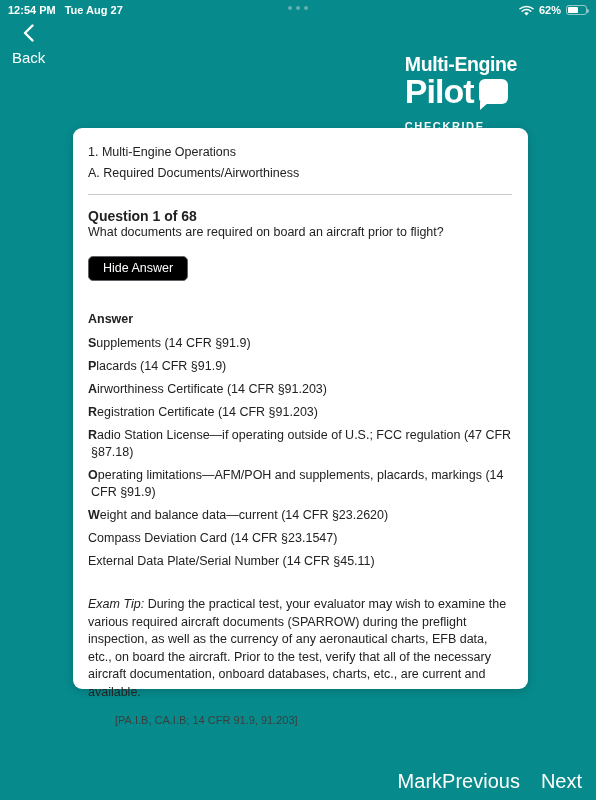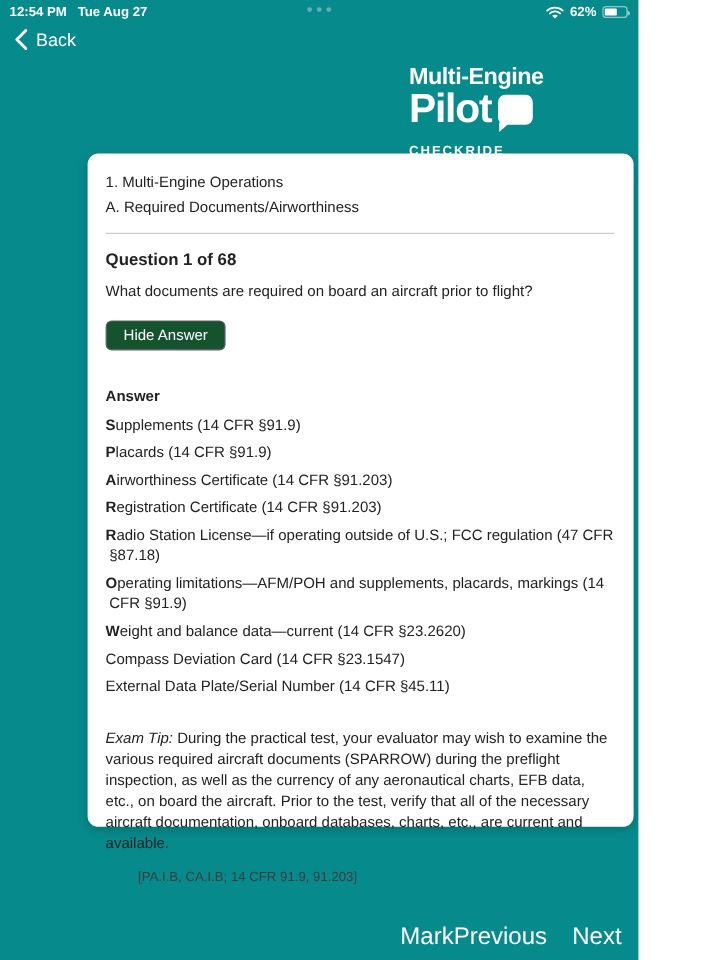--- a/index.html
+++ b/index.html
@@ -3,21 +3,21 @@
 <meta charset="utf-8">
 <style>
   * { margin: 0; padding: 0; box-sizing: border-box; }
   html, body { width: 600px; height: 800px; }
   body {
     font-family: "Liberation Sans", "DejaVu Sans", sans-serif;
     -webkit-font-smoothing: antialiased;
   }
   .screen {
     position: relative;
-    width: 532px;
+    width: 596px;
     height: 800px;
     background: #078a8c;
     overflow: hidden;
   }
 
   
   .status-bar {
     position: absolute;
     top: 0; left: 0; right: 0;
     height: 20px;
@@ -60,20 +60,21 @@
     border-radius: 0 2px 2px 0;
   }
 
   
   .back-btn {
     position: absolute;
     top: 24px; left: 12px;
     display: flex; align-items: center; gap: 7px;
     color: #ffffff; font-size: 15px;
     cursor: pointer;
+    flex-direction: column;
   }
 
   
   .logo {
     position: absolute;
     top: 55px; right: 79px;
     color: #ffffff;
     text-align: left;
     line-height: 1;
   }
@@ -108,25 +109,25 @@
     padding: 14px 16px 4px 15px;
     color: #222222;
     font-size: 12.5px;
   }
   .section-line { line-height: 21px; }
   .divider {
     border: none;
     border-top: 1px solid #c9c9c9;
     margin: 10px 0 13px 0;
   }
-  .question-title { font-size: 14px; font-weight: 700; margin-bottom: 11px; }
+  .question-title { font-size: 14px; font-weight: 700; margin-bottom: 0; }
   .question-text { line-height: 17px; margin-bottom: 15px; }
   .hide-answer-btn {
     display: inline-block;
-    background: #14532d;
+    background: #000000;
     color: #ffffff;
     border: 1px solid #5e6267;
     border-radius: 5px;
     font-family: inherit;
     font-size: 12.5px;
     padding: 4px 14px 5px 14px;
     margin-bottom: 31px;
     cursor: pointer;
   }
   .answer-heading { font-size: 12.5px; font-weight: 700; margin-bottom: 9px; }

